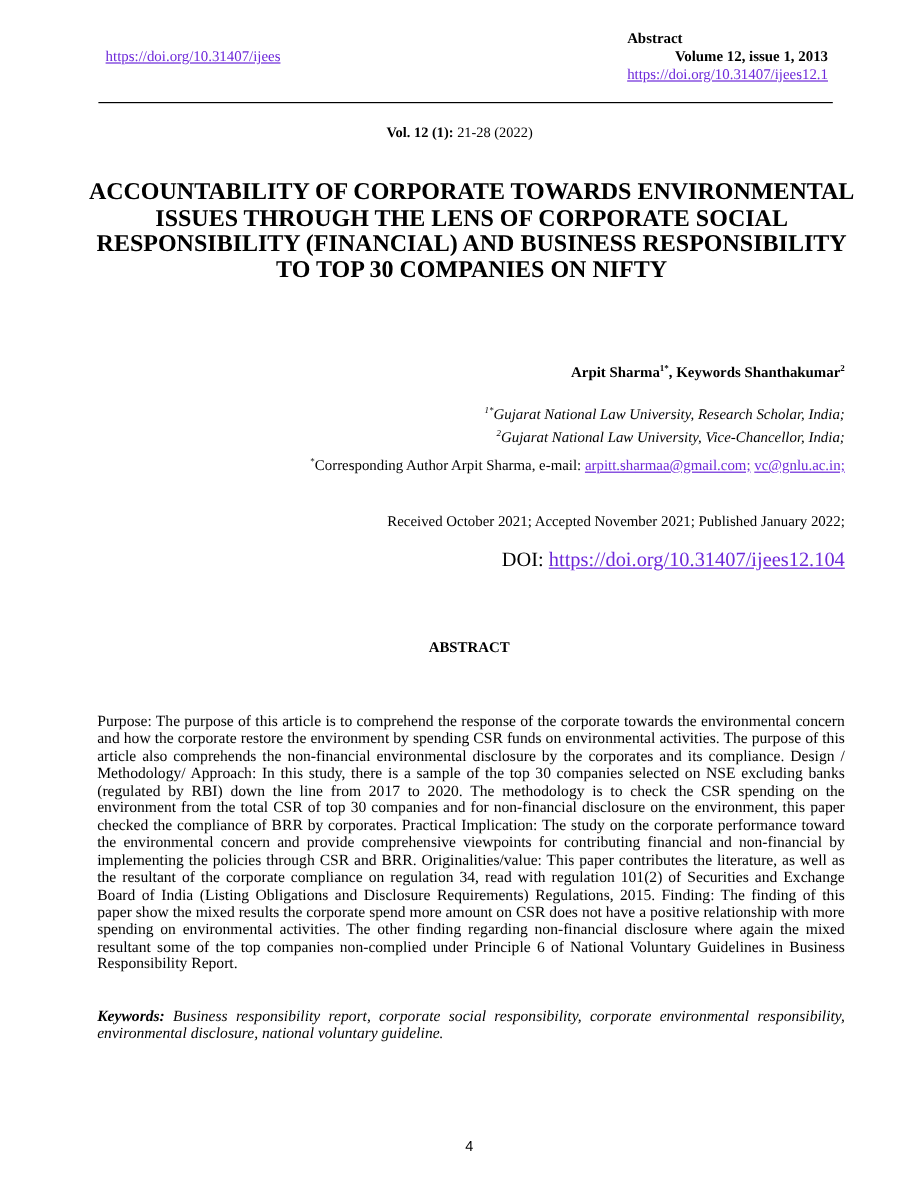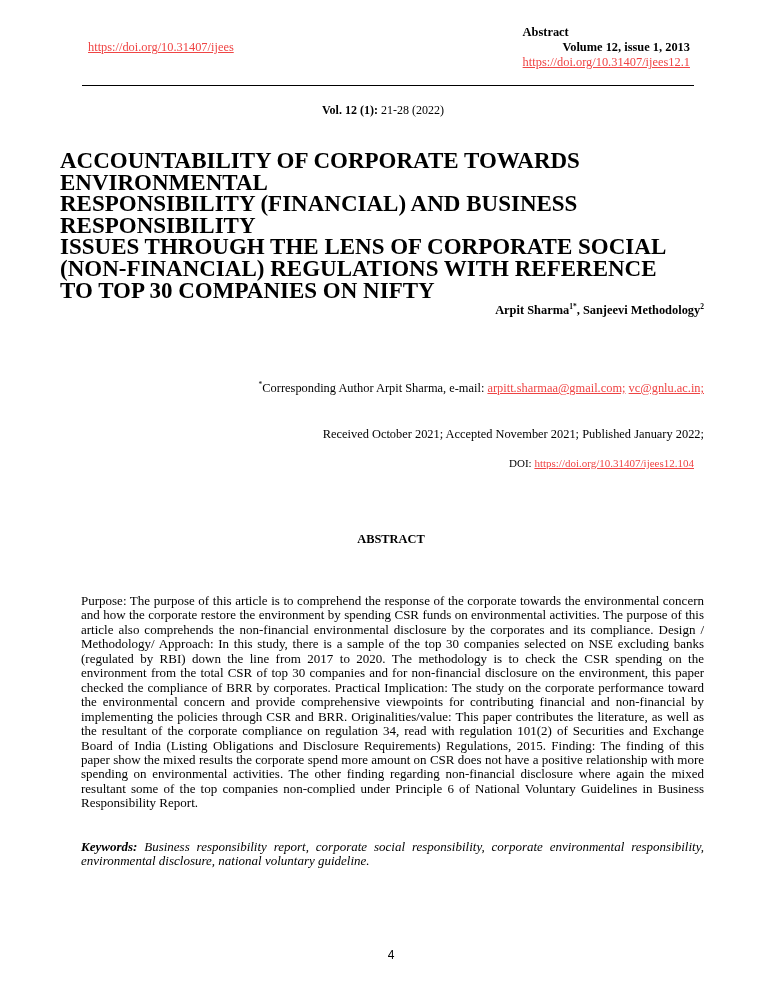--- a/index.html
+++ b/index.html
@@ -1,35 +1,35 @@
 <!DOCTYPE html>
 <html><head>
   <meta charset="utf-8">
   <style>
     html, body { margin: 0; padding: 0; background: #ffffff; }
     body {
       width: 766px; height: 1000px; position: relative; overflow: hidden;
       font-family: "Liberation Serif", serif; color: #000;
     }
-    a { color: #ef4444; text-decoration: underline; }
+    a { color: #6d28d9; text-decoration: underline; }
     .hdr-left { position: absolute; left: 88px; top: 40px; font-size: 12.4px; line-height: 15px; }
     .hdr-left .jt { font-weight: bold; }
     .hdr-right { position: absolute; right: 76px; top: 25px; font-size: 12.4px; line-height: 15px; text-align: right; }
     .hdr-right .b { font-weight: bold; }
     .hdr-right .abs { display: block; text-align: left; padding-left: 0; }
     .hdr-rule { position: absolute; left: 82px; right: 72px; top: 85px; border-top: 1px solid #000; }
     .vol { position: absolute; left: 0; width: 766px; top: 103px; text-align: center; font-size: 12px; }
     .vol b { font-weight: bold; }
-    .title { position: absolute; left: 60px; width: 666px; top: 150px; font-weight: bold; font-size: 23px; line-height: 21.6px; }
+    .title { position: absolute; left: 60px; width: 666px; top: 150px; text-align: center; font-weight: bold; font-size: 20px; line-height: 21.6px; }
     .authors { position: absolute; right: 62px; top: 302px; font-weight: bold; font-size: 12.4px; }
     sup { font-size: 7.5px; vertical-align: 5px; }
     .affil { position: absolute; right: 62px; top: 334px; text-align: right; font-style: italic; font-size: 12.4px; line-height: 15px; }
     .corr { position: absolute; right: 62px; top: 380px; font-size: 12.4px; }
     .dates { position: absolute; right: 62px; top: 427px; font-size: 12.4px; }
-    .doi { position: absolute; right: 72px; top: 457px; font-size: 11px; }
+    .doi { position: absolute; right: 62px; top: 457px; font-size: 17px; }
     .abs-head { position: absolute; left: 0; width: 782px; top: 532px; text-align: center; font-weight: bold; font-size: 12.4px; }
     .abs-body { position: absolute; left: 81px; width: 623px; top: 594px; font-size: 13px; line-height: 14.45px; text-align: justify; }
     .keywords { position: absolute; left: 81px; width: 623px; top: 840px; font-size: 13px; line-height: 14.45px; text-align: justify; font-style: italic; }
     .keywords b { font-weight: bold; }
     .pagenum { position: absolute; left: 0; width: 782px; top: 948px; text-align: center; font-family: "Liberation Sans", sans-serif; font-size: 12px; }
   </style>
 </head>
 <body>
 
 <div class="hdr-left">
@@ -41,29 +41,30 @@
   <div class="b">Volume 12, issue 1, 2013</div>
   <a href="#">https://doi.org/10.31407/ijees12.1</a>
 </div>
 
 <div class="hdr-rule"></div>
 
 <div class="vol"><b>Vol. 12 (1):</b><span> 21-28 (2022)</span></div>
 
 <div class="title">
   <div>ACCOUNTABILITY OF CORPORATE TOWARDS ENVIRONMENTAL</div>
+  <div>ISSUES THROUGH THE LENS OF CORPORATE SOCIAL</div>
   <div>RESPONSIBILITY (FINANCIAL) AND BUSINESS RESPONSIBILITY</div>
-  <div>ISSUES THROUGH THE LENS OF CORPORATE SOCIAL</div>
-  <div>(NON-FINANCIAL) REGULATIONS WITH REFERENCE</div>
   <div>TO TOP 30 COMPANIES ON NIFTY</div>
 </div>
 
-<div class="authors"><span>Arpit Sharma</span><sup>1*</sup><span>, </span><span>Sanjeevi Methodology</span><sup>2</sup></div>
+<div class="authors"><span>Arpit Sharma</span><sup>1*</sup><span>, </span><span>Keywords Shanthakumar</span><sup>2</sup></div>
 
 <div class="affil">
+  <div><sup>1*</sup><span>Gujarat National Law University, Research Scholar, India;</span></div>
+  <div><sup>2</sup><span>Gujarat National Law University, Vice-Chancellor, India;</span></div>
 </div>
 
 <div class="corr"><sup>*</sup><span>Corresponding Author Arpit Sharma, e-mail: </span><a href="#">arpitt.sharmaa@gmail.com;</a> <a href="#">vc@gnlu.ac.in;</a></div>
 
 <div class="dates">Received October 2021; Accepted November 2021; Published January 2022;</div>
 
 <div class="doi"><span>DOI: </span><a href="#">https://doi.org/10.31407/ijees12.104</a></div>
 
 <div class="abs-head">ABSTRACT</div>
 

